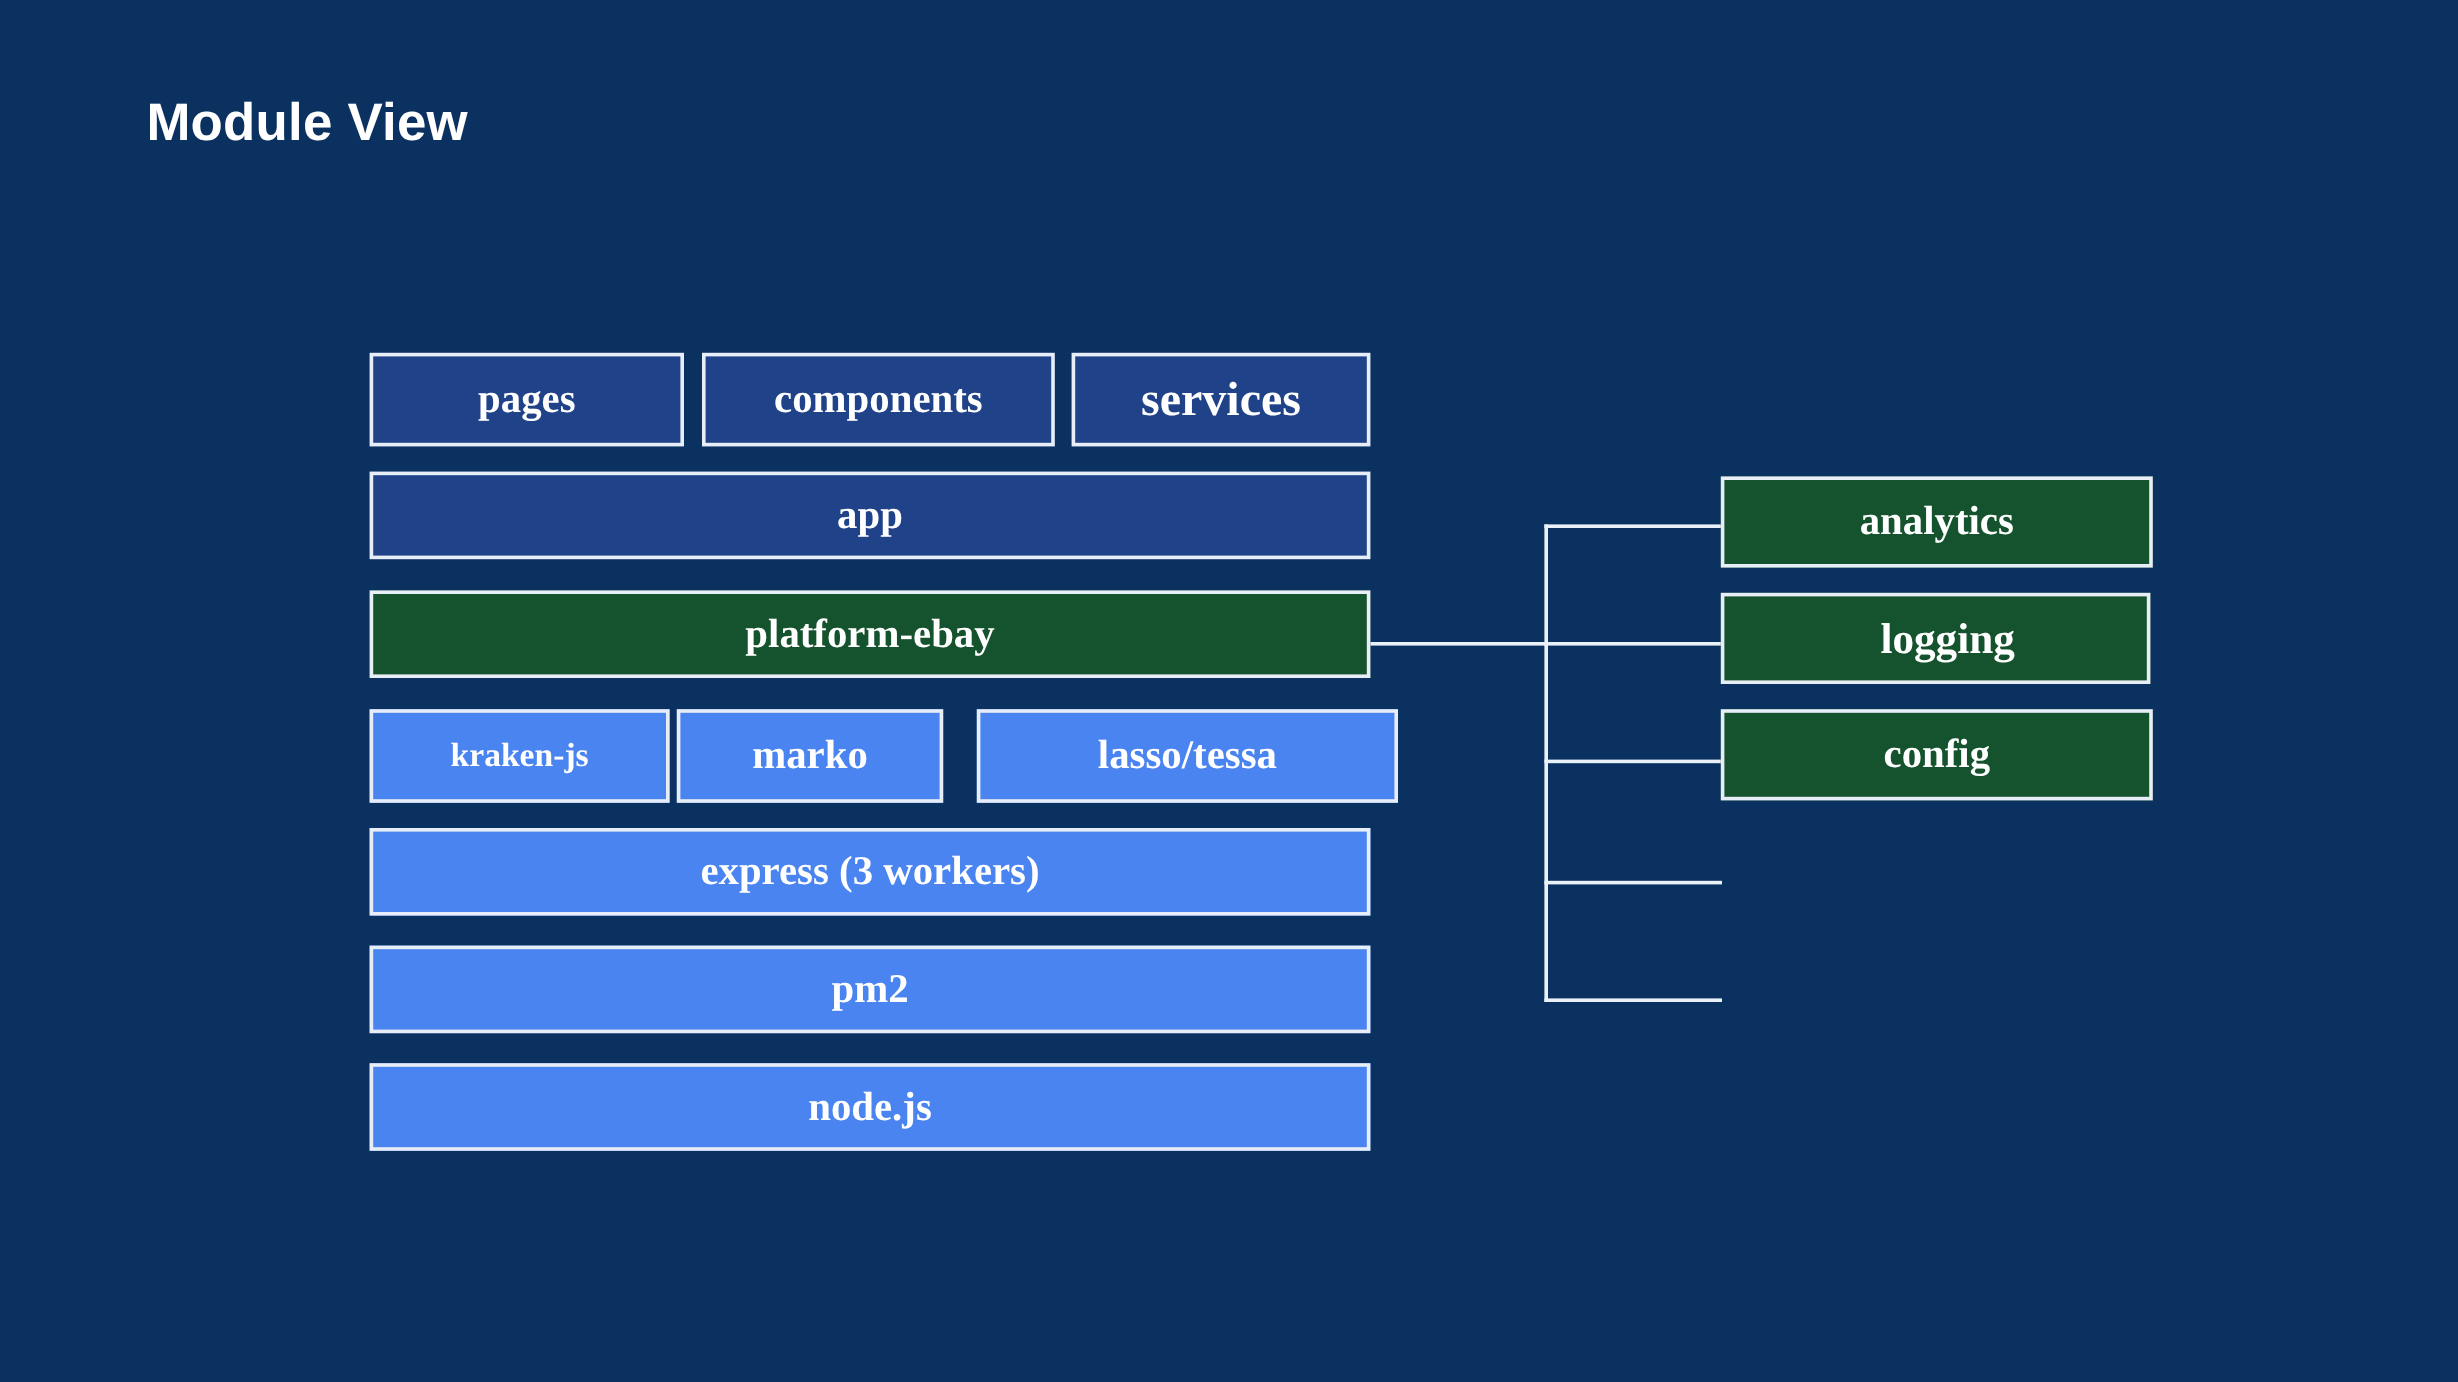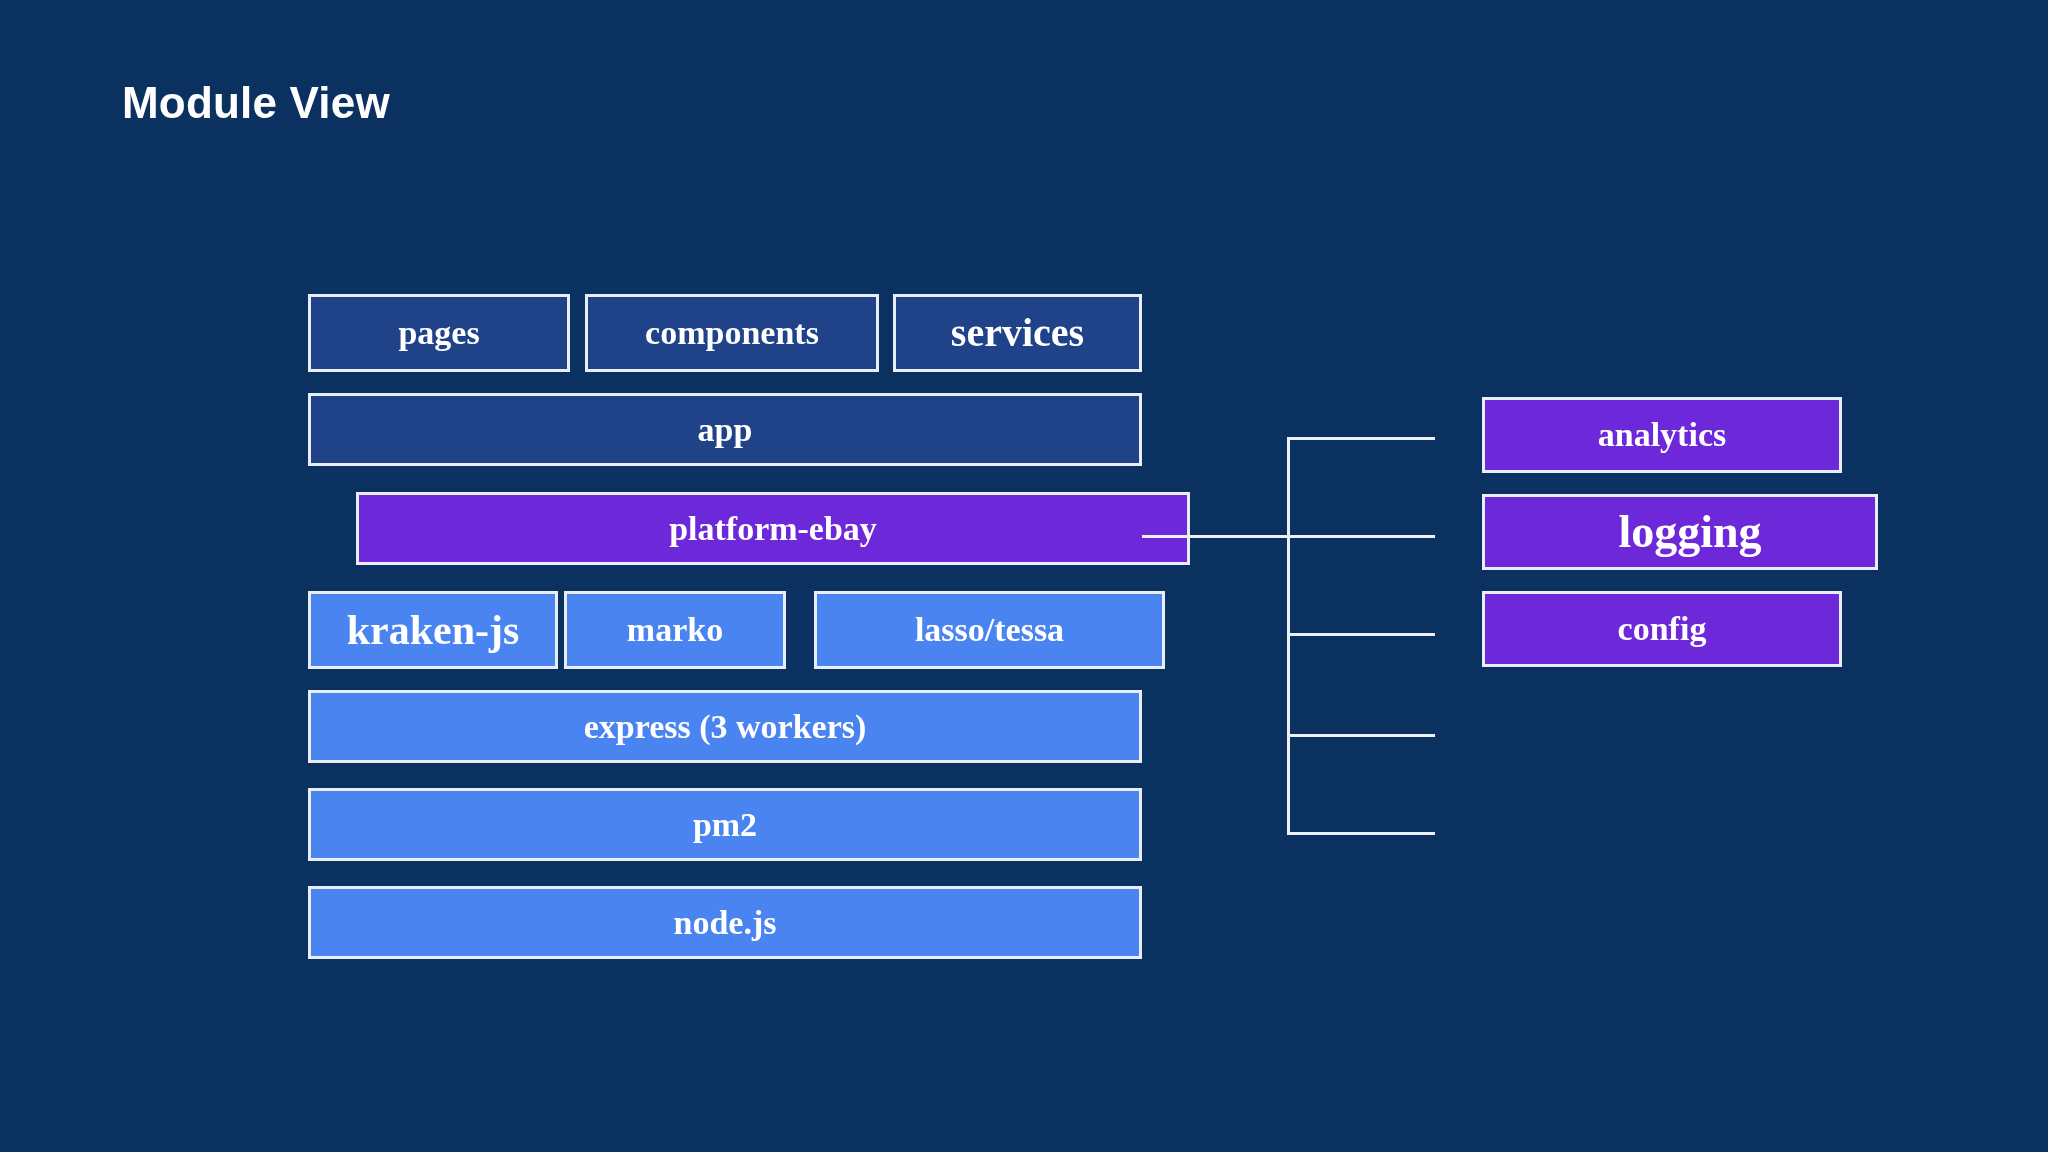--- a/index.html
+++ b/index.html
@@ -38,21 +38,21 @@
     align-items: center;
     justify-content: center;
     color: #ffffff;
     font-weight: bold;
     white-space: nowrap;
     line-height: 1;
     font-family: Liberation Serif, serif;
   }
   .box.dark   { background: #1f4288; }
   .box.light  { background: #4a84f0; }
-  .box.orange { background: #6d28d9; margin-left: 48px; }
+  .box.orange { background: #14532d; }
 
   
   .line {
     position: absolute;
     background: #eaf1f9;
   }
   .line.h { height: 3px; }
   .line.v { width: 3px; }
 </style>
 </head>
@@ -73,21 +73,21 @@
   </div>
 
   <div class="box dark" style="left:308px; top:393px; width:834px; height:73px; font-size:34px;">
     <span>app</span>
   </div>
 
   <div class="box orange" style="left:308px; top:492px; width:834px; height:73px; font-size:34px;">
     <span>platform-ebay</span>
   </div>
 
-  <div class="box light" style="left:308px; top:591px; width:250px; height:78px; font-size:42px;">
+  <div class="box light" style="left:308px; top:591px; width:250px; height:78px; font-size:28px;">
     <span>kraken-js</span>
   </div>
   <div class="box light" style="left:564px; top:591px; width:222px; height:78px; font-size:34px;">
     <span>marko</span>
   </div>
   <div class="box light" style="left:791px; top:591px; width:351px; height:78px; font-size:34px;margin-left:23px;">
     <span>lasso/tessa</span>
   </div>
 
   <div class="box light" style="left:308px; top:690px; width:834px; height:73px; font-size:34px;">
@@ -108,20 +108,20 @@
 
   <div class="line h" style="left:1287px; top:437px; width:148px;"></div>
   <div class="line h" style="left:1287px; top:535px; width:148px;"></div>
   <div class="line h" style="left:1287px; top:633px; width:148px;"></div>
   <div class="line h" style="left:1287px; top:734px; width:148px;"></div>
   <div class="line h" style="left:1287px; top:832px; width:148px;"></div>
 
   <div class="box orange" style="left:1434px; top:397px; width:360px; height:76px; font-size:34px;">
     <span>analytics</span>
   </div>
-  <div class="box orange" style="left:1434px; top:494px; width:396px; height:76px; font-size:46px;padding-left:20px;">
+  <div class="box orange" style="left:1434px; top:494px; width:358px; height:76px; font-size:36px;padding-left:20px;">
     <span>logging</span>
   </div>
   <div class="box orange" style="left:1434px; top:591px; width:360px; height:76px; font-size:34px;">
     <span>config</span>
   </div>
 
 </div>
 
 </body></html>

